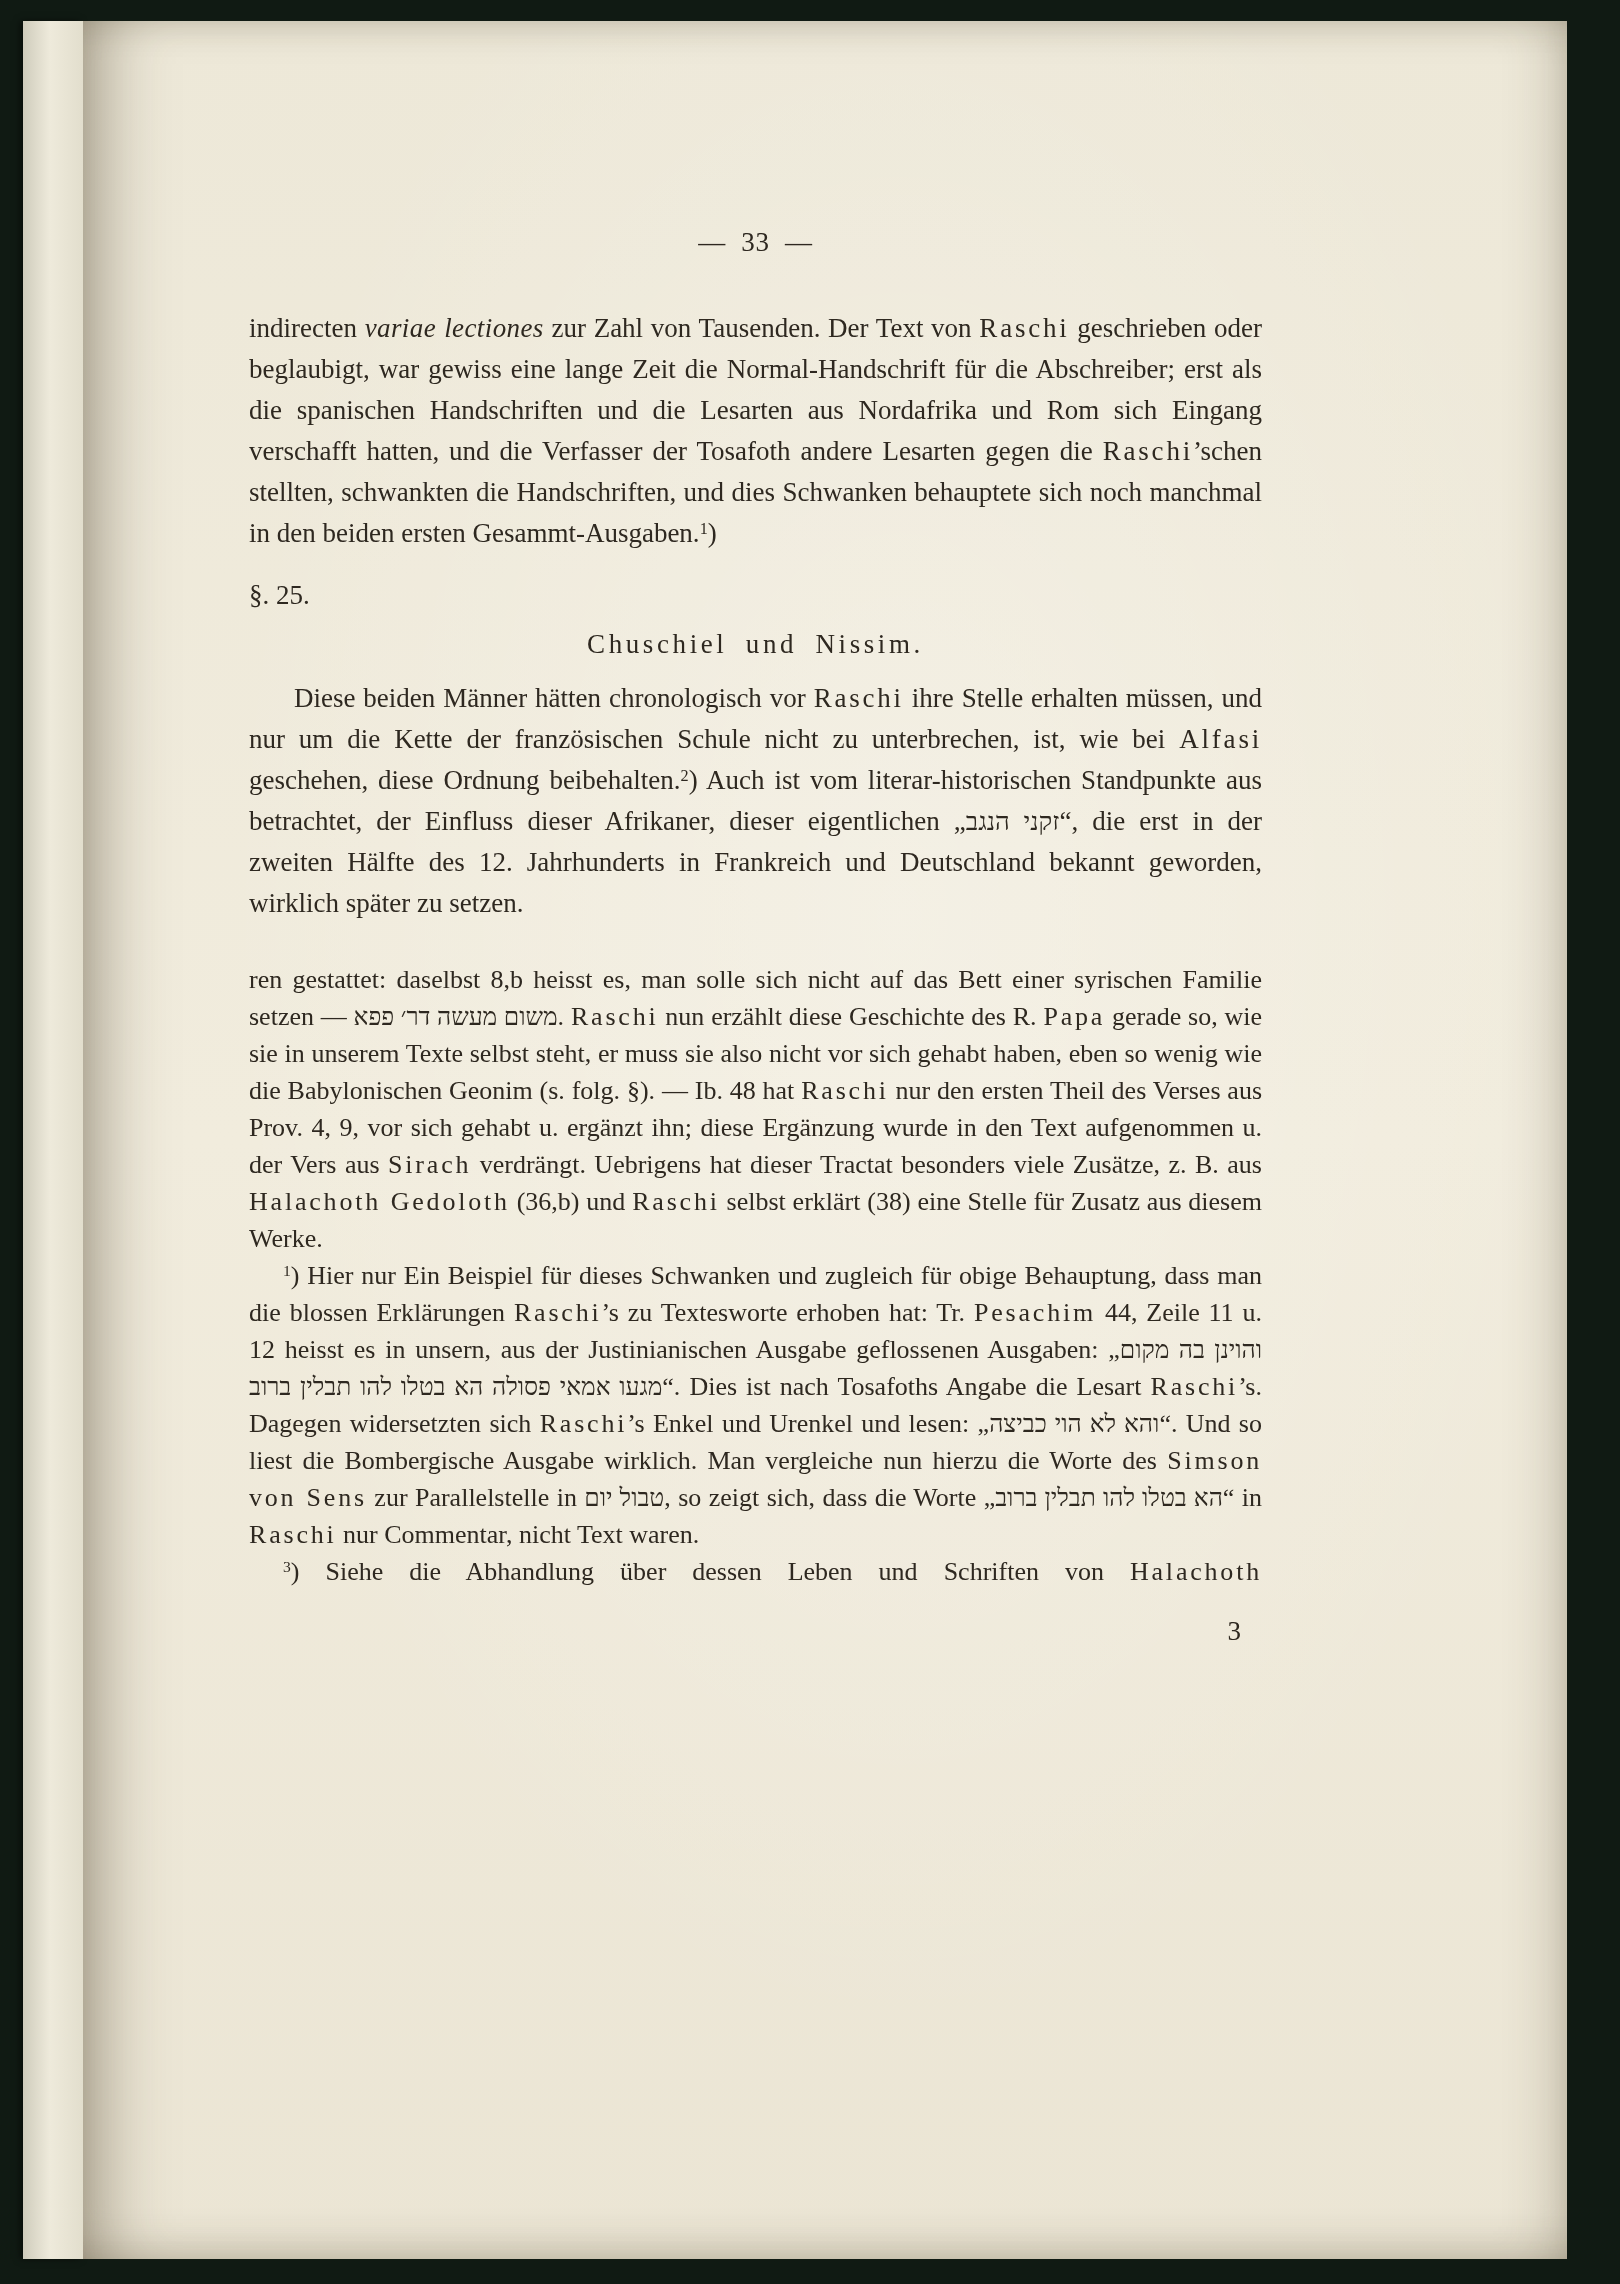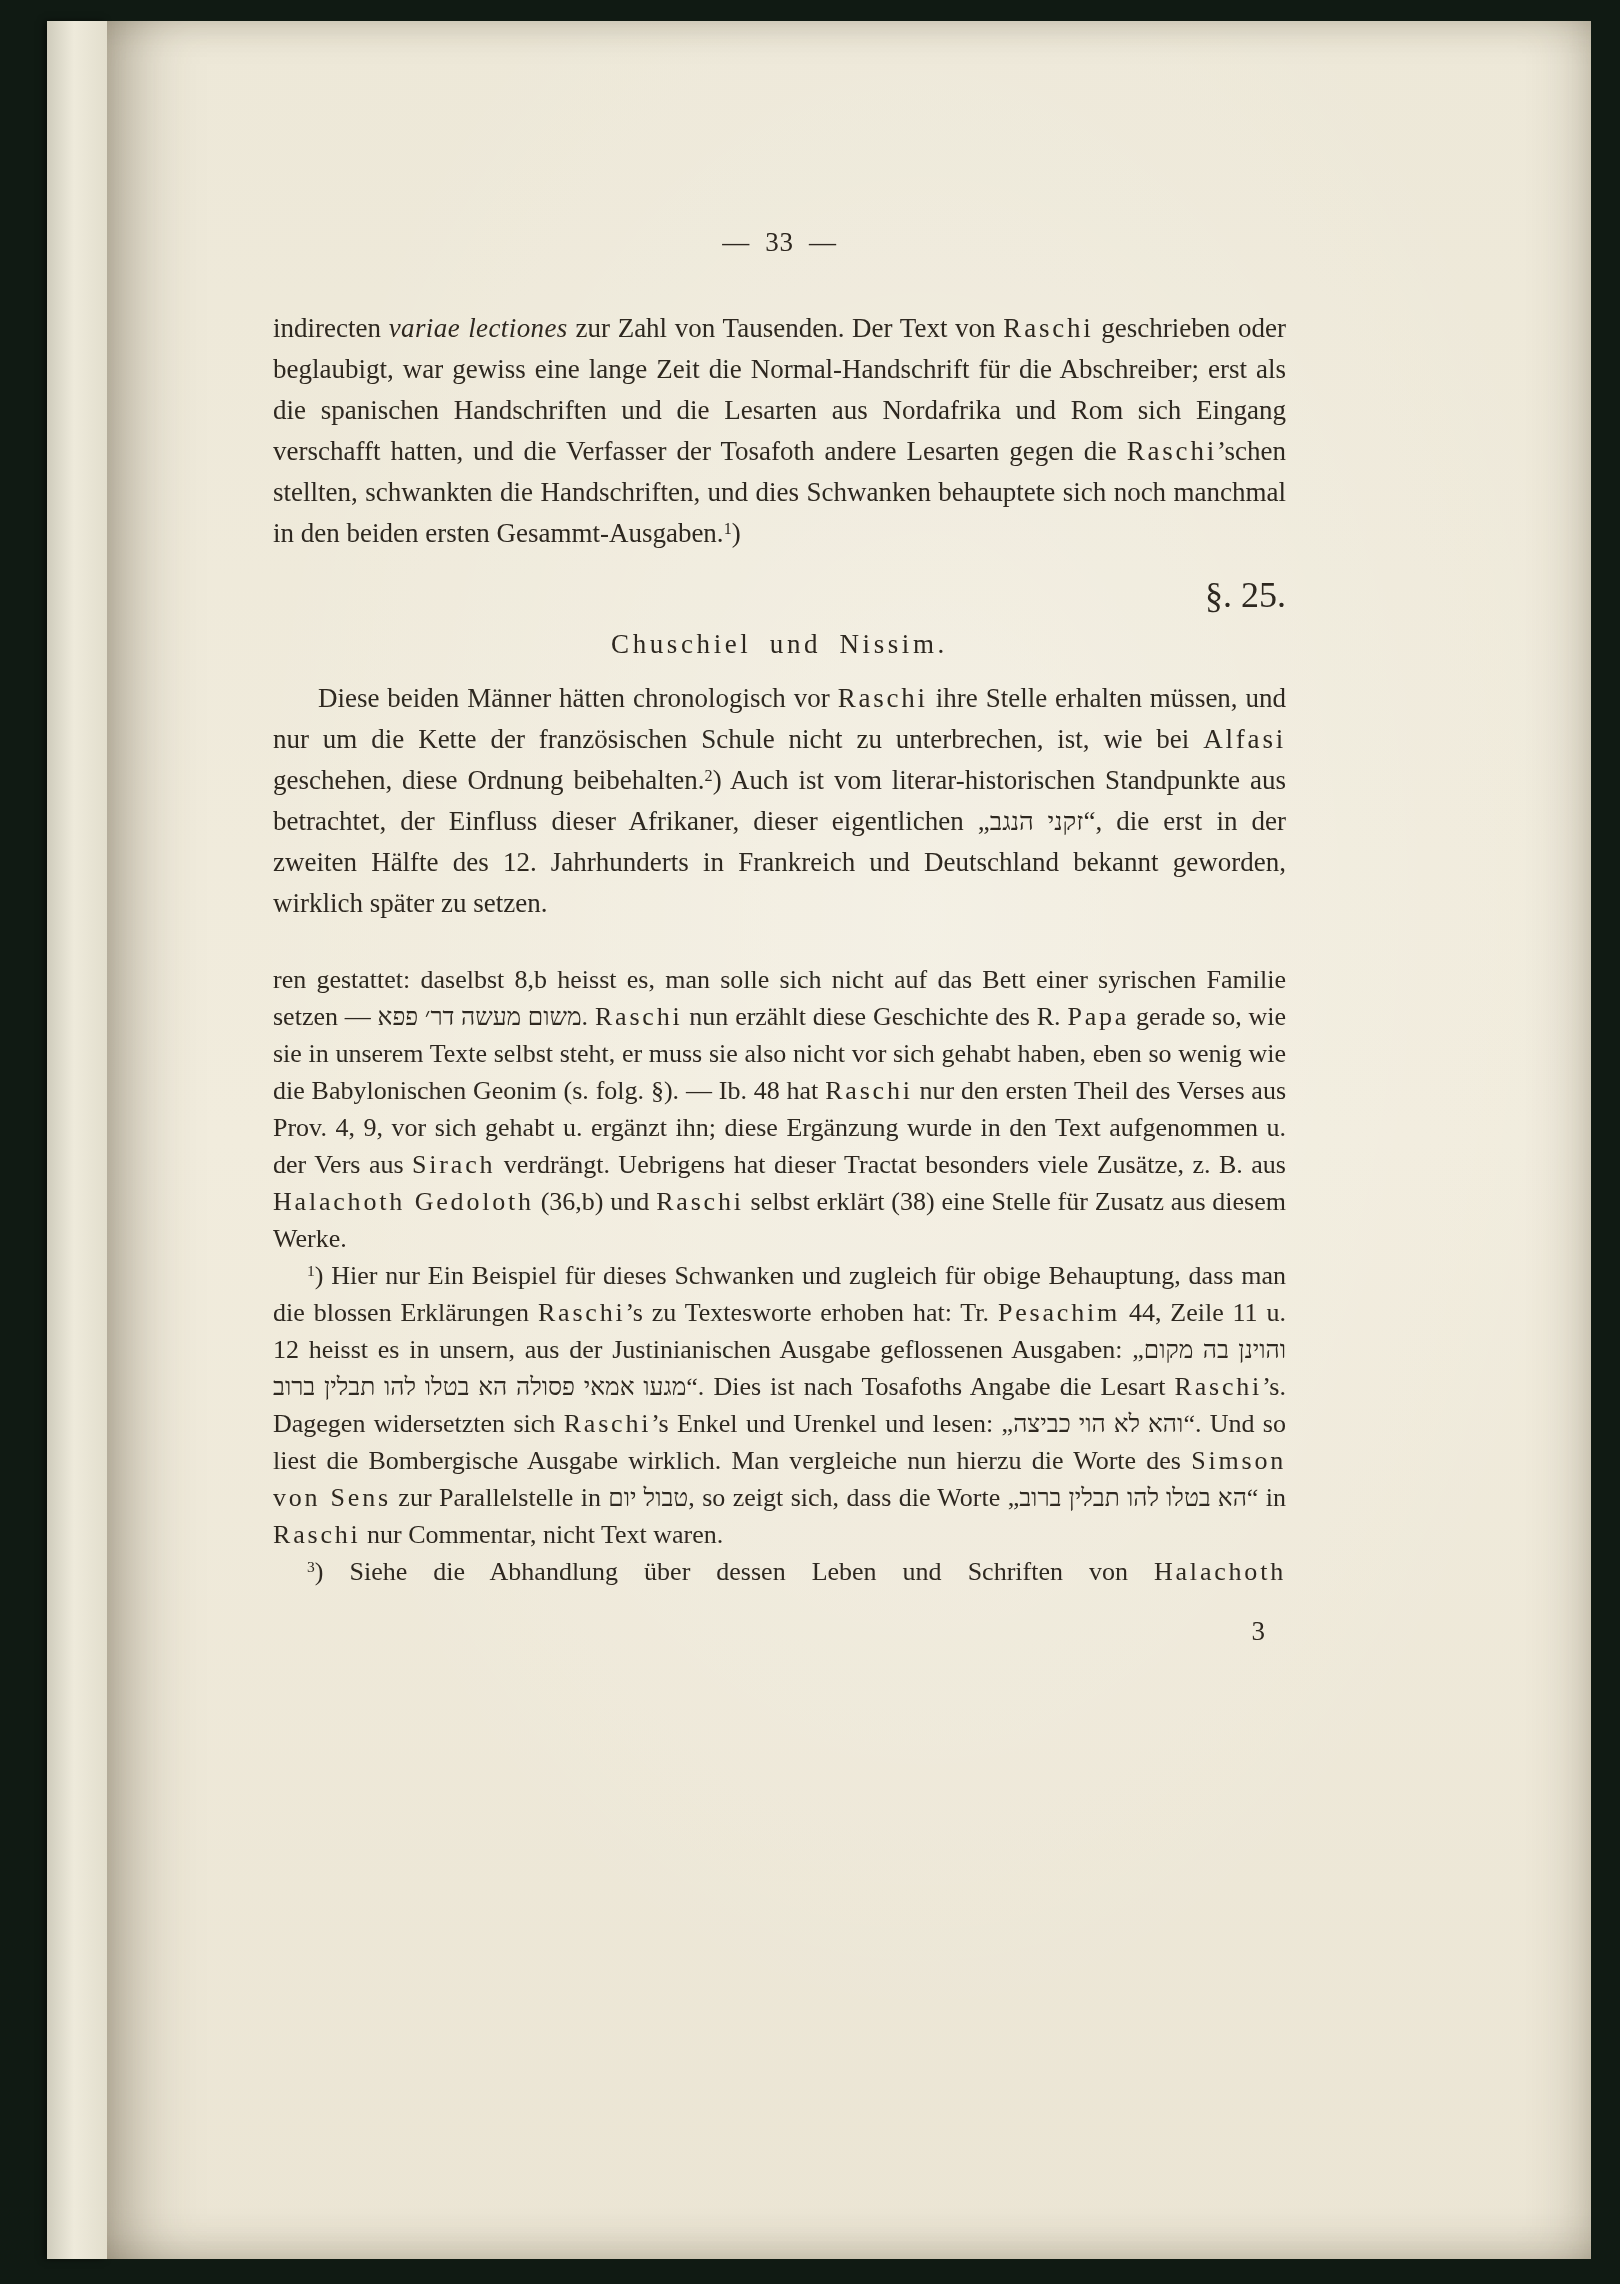--- a/index.html
+++ b/index.html
@@ -8,21 +8,20 @@
     width: 1620px;
     height: 2284px;
     background: #101a13;
     overflow: hidden;
     font-family: "Liberation Serif", serif;
   }
   .scan {
     position: relative;
     width: 1461px;
     height: 2284px;
-    margin-left: 24px;
   }
   .adjacent-strip {
     position: absolute;
     left: 23px;
     top: 21px;
     width: 60px;
     height: 2238px;
     background: linear-gradient(90deg, #cfccbc 0%, #eeeadb 45%, #e2decd 100%);
     box-shadow: -3.2px 0 6.5px rgba(0,0,0,0.5);
   }
@@ -75,22 +74,22 @@
     top: -0.5em;
     vertical-align: baseline;
   }
   .heb {
     font-family: Liberation Serif, serif;
     font-size: 0.95em;
     direction: rtl;
     unicode-bidi: isolate;
   }
   .section-number {
-    text-align: right;
-    font-size: 36px;
+    text-align: left;
+    font-size: 27px;
     line-height: 41px;
     margin-top: 21px;
   }
   .section-title {
     text-align: center;
     font-size: 27px;
     line-height: 41px;
     letter-spacing: 3.6px;
     word-spacing: 8px;
     margin: 8px 0 13px 0;

